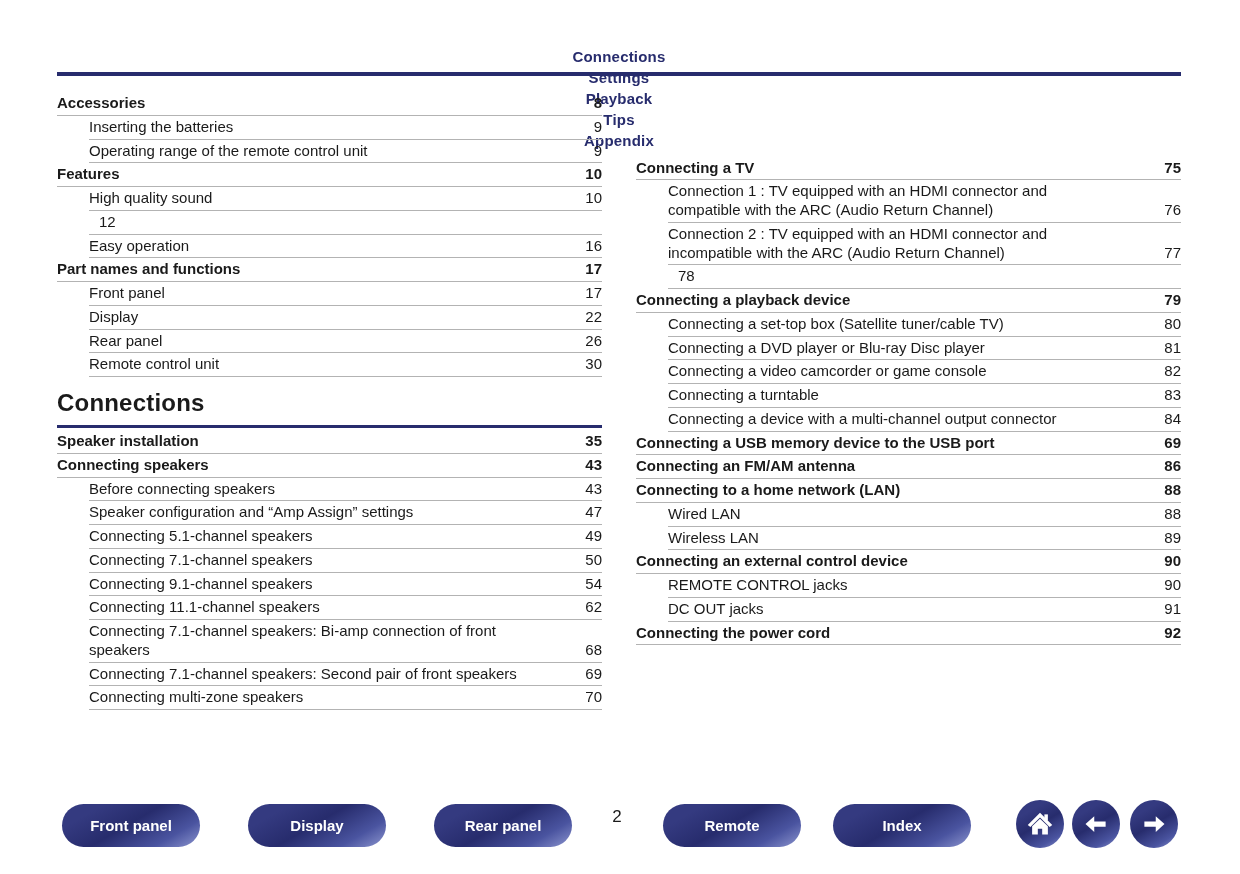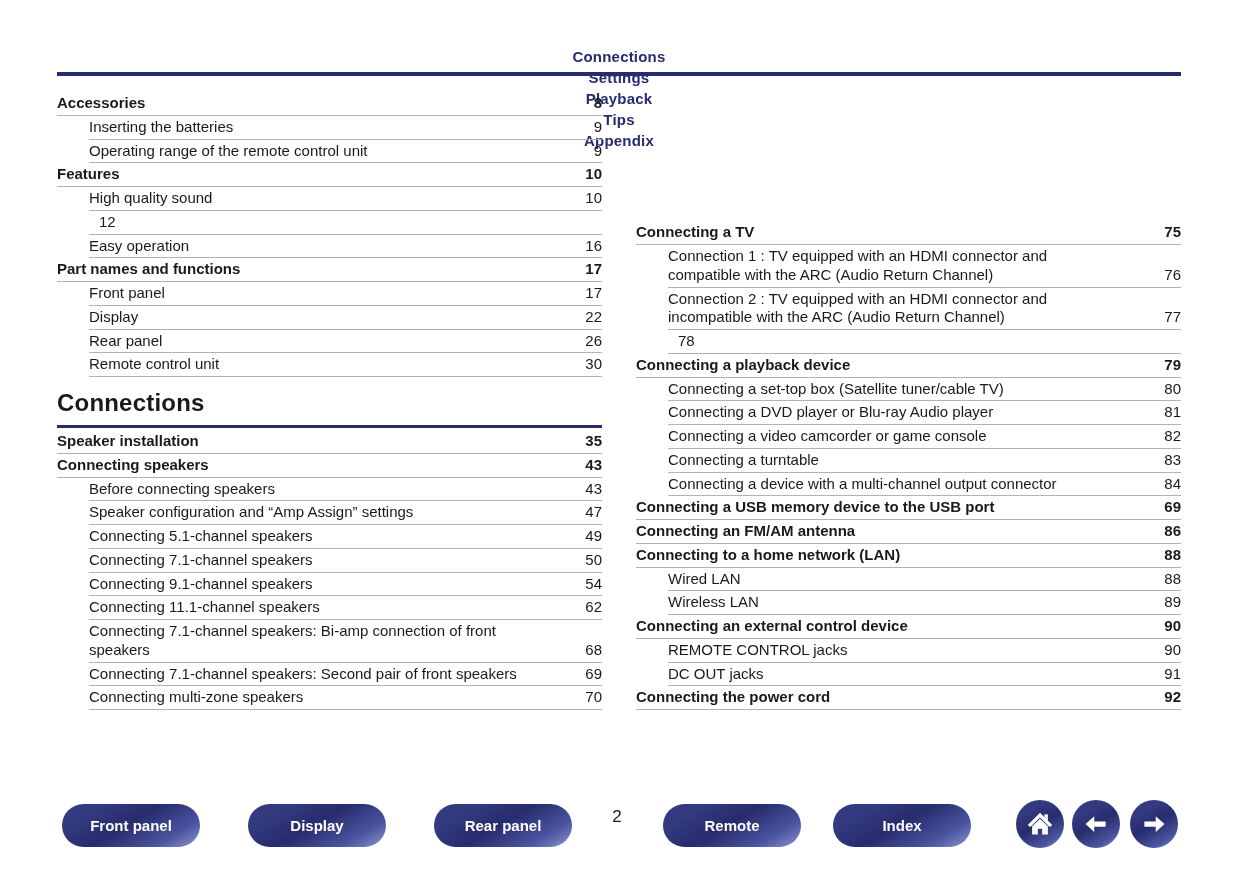--- a/index.html
+++ b/index.html
@@ -16,21 +16,21 @@
     clip-path:polygon(15px 0,calc(100% - 15px) 0,100% 100%,0 100%);}
   .tab:not(.active) .tab-shape::after{
     content:"";position:absolute;top:2px;left:3px;right:3px;bottom:0;background:#ffffff;
     clip-path:polygon(13px 0,calc(100% - 13px) 0,100% 100%,0 100%);}
   .tab.active .tab-shape{background:#272c6d;}
   .tab-label{position:absolute;inset:0;display:flex;align-items:center;justify-content:center;
     font-weight:bold;font-size:15px;color:#272c6d;letter-spacing:.2px;}
   .tab.active .tab-label{color:#ffffff;}
   .tab-rule{height:4px;background:#272c6d;}
   
-  .toc{position:absolute;top:92px;left:57px;display:flex;gap:34px;align-items:flex-end;}
+  .toc{position:absolute;top:92px;left:57px;display:flex;gap:34px;align-items:center;}
   .col{width:545px;}
   .toc-row{display:flex;align-items:flex-end;border-bottom:1px solid #b3b3b3;
     padding:2px 0 2px;font-size:15px;line-height:1.25;cursor:pointer;}
   .toc-row.chapter{font-weight:bold;}
   .toc-row.sub{margin-left:32px;}
   .toc-title{flex:1;white-space:pre-line;}
   .toc-page{margin-left:10px;}
   .toc-heading{font-size:24px;font-weight:bold;padding:12px 0 8px;
     border-bottom:3px solid #272c6d;margin-bottom:2px;letter-spacing:.2px;}
   
@@ -193,21 +193,21 @@
       </div>
       <div class="toc-row chapter">
         <span class="toc-title">Connecting a playback device</span>
         <span class="toc-page">79</span>
       </div>
       <div class="toc-row sub">
         <span class="toc-title">Connecting a set-top box (Satellite tuner/cable TV)</span>
         <span class="toc-page">80</span>
       </div>
       <div class="toc-row sub">
-        <span class="toc-title">Connecting a DVD player or Blu-ray Audio player</span>
+        <span class="toc-title">Connecting a DVD player or Blu-ray Disc player</span>
         <span class="toc-page">81</span>
       </div>
       <div class="toc-row sub">
         <span class="toc-title">Connecting a video camcorder or game console</span>
         <span class="toc-page">82</span>
       </div>
       <div class="toc-row sub">
         <span class="toc-title">Connecting a turntable</span>
         <span class="toc-page">83</span>
       </div>

